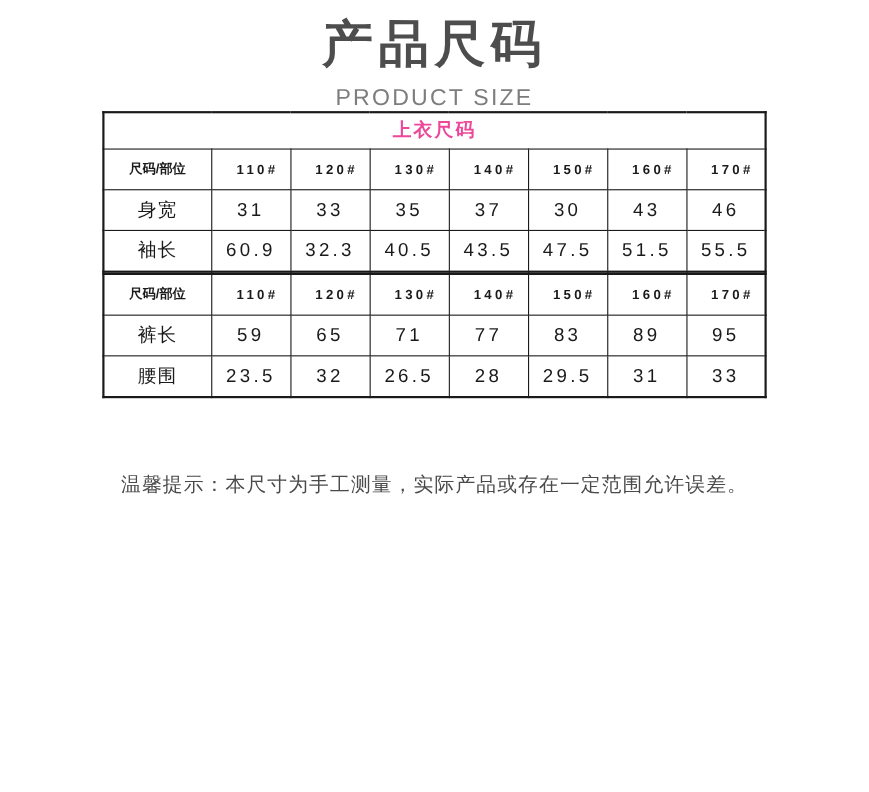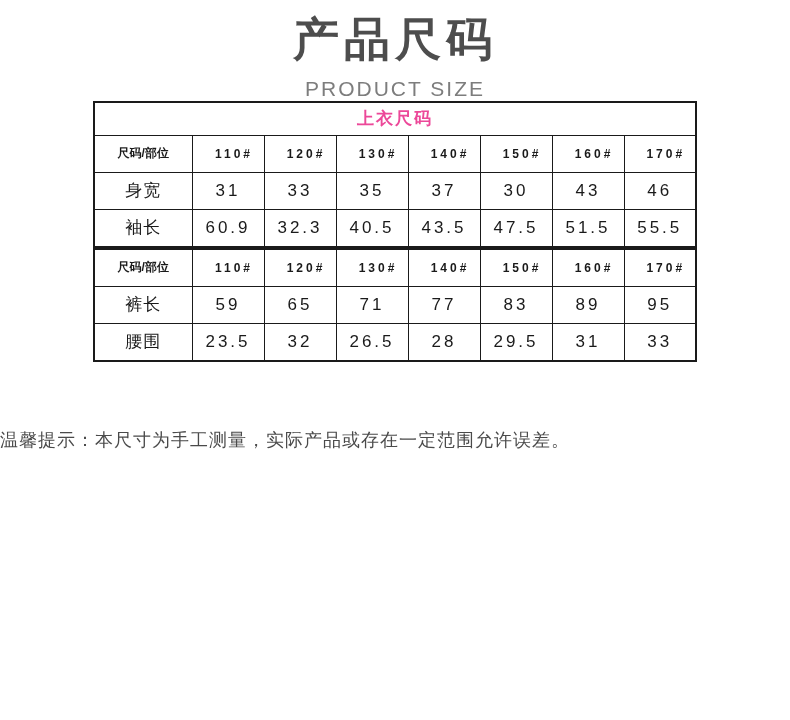--- a/index.html
+++ b/index.html
@@ -74,20 +74,21 @@
   }
   td.value-cell {
     height: 36px;
     font-size: 17px;
     color: #1a1a1a;
   }
   col.c-label { width: 98px; }
   col.c-size  { width: 72px; }
   .note-block {
     margin-top: 66px;
+    text-align: center;
     font-size: 18px;
     color: #4a4a4a;
     letter-spacing: 1px;
   }
 </style>
 </head>
 <body>
 
 <div class="page">
 

